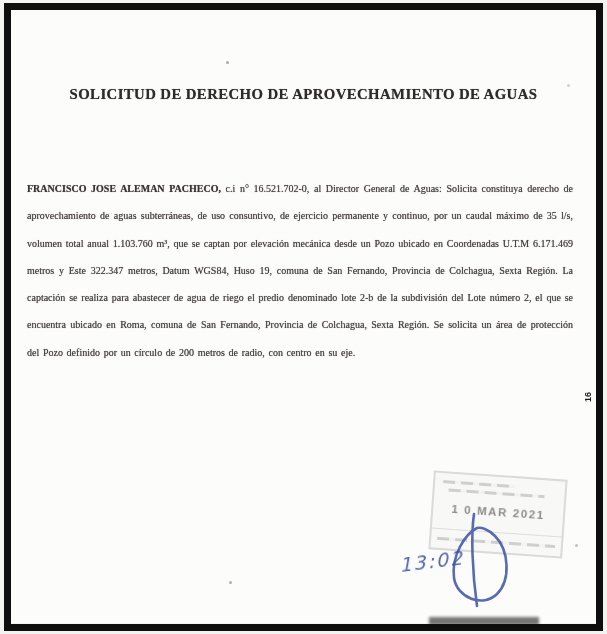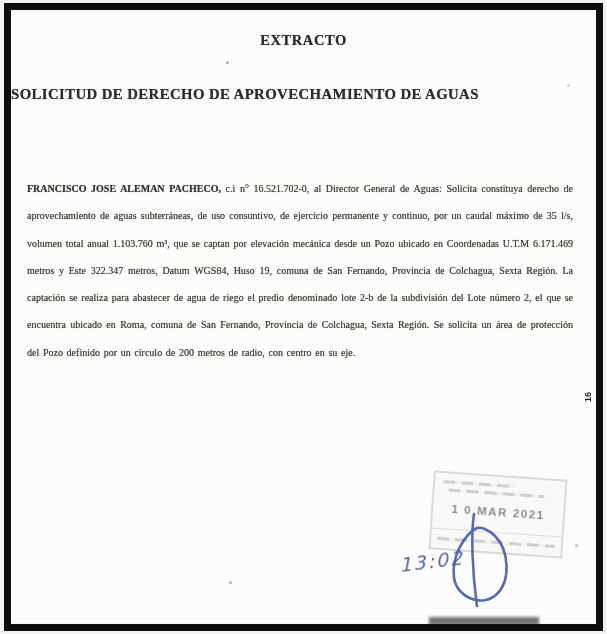--- a/index.html
+++ b/index.html
@@ -34,21 +34,21 @@
     text-align: center;
     font-size: 14.5px; font-weight: bold;
     letter-spacing: 0.6px;
     color: #2e2c2b;
     text-shadow: 0 0 0.8px rgba(60,58,56,0.75);
   }
   .subtitle {
     position: absolute;
     left: 0; top: 71px; width: 100%;
     margin: 0;
-    text-align: left;
+    text-align: center;
     font-size: 14.8px; font-weight: bold;
     letter-spacing: 0.4px;
     line-height: 27px;
     color: #2e2c2b;
     text-shadow: 0 0 0.8px rgba(60,58,56,0.75);
   }
   .body-par {
     position: absolute;
     left: 16px; top: 165px;
     width: 546px;
@@ -143,21 +143,20 @@
     opacity: 0.7;
   }
 </style>
 </head>
 <body>
 
 <div class="scan">
 
   <div class="page">
 
-    <h1 class="title">EXTRACTO</h1>
 
     <div class="speck speck-1"></div>
     <div class="speck speck-2"></div>
 
     <h2 class="subtitle"><span>SOLICITUD DE DERECHO DE APROVECHAMIENTO DE AGUAS</span><br></h2>
 
     <p class="body-par"><span class="lead">FRANCISCO JOSE ALEMAN PACHECO,</span><span> c.i n° 16.521.702-0, al Director General de Aguas: Solicita constituya derecho de aprovechamiento de aguas subterráneas, de uso consuntivo, de ejercicio permanente y continuo, por un caudal máximo de 35 l/s, volumen total anual 1.103.760 m³, que se captan por elevación mecánica desde un Pozo ubicado en Coordenadas U.T.M 6.171.469 metros y Este 322.347 metros, Datum WGS84, Huso 19, comuna de San Fernando, Provincia de Colchagua, Sexta Región. La captación se realiza para abastecer de agua de riego el predio denominado lote 2-b de la subdivisión del Lote número 2, el que se encuentra ubicado en Roma, comuna de San Fernando, Provincia de Colchagua, Sexta Región. Se solicita un área de protección del Pozo definido por un círculo de 200 metros de radio, con centro en su eje.</span></p>
 
     <div class="stamp">
       <div class="stamp-faint r1"></div>

